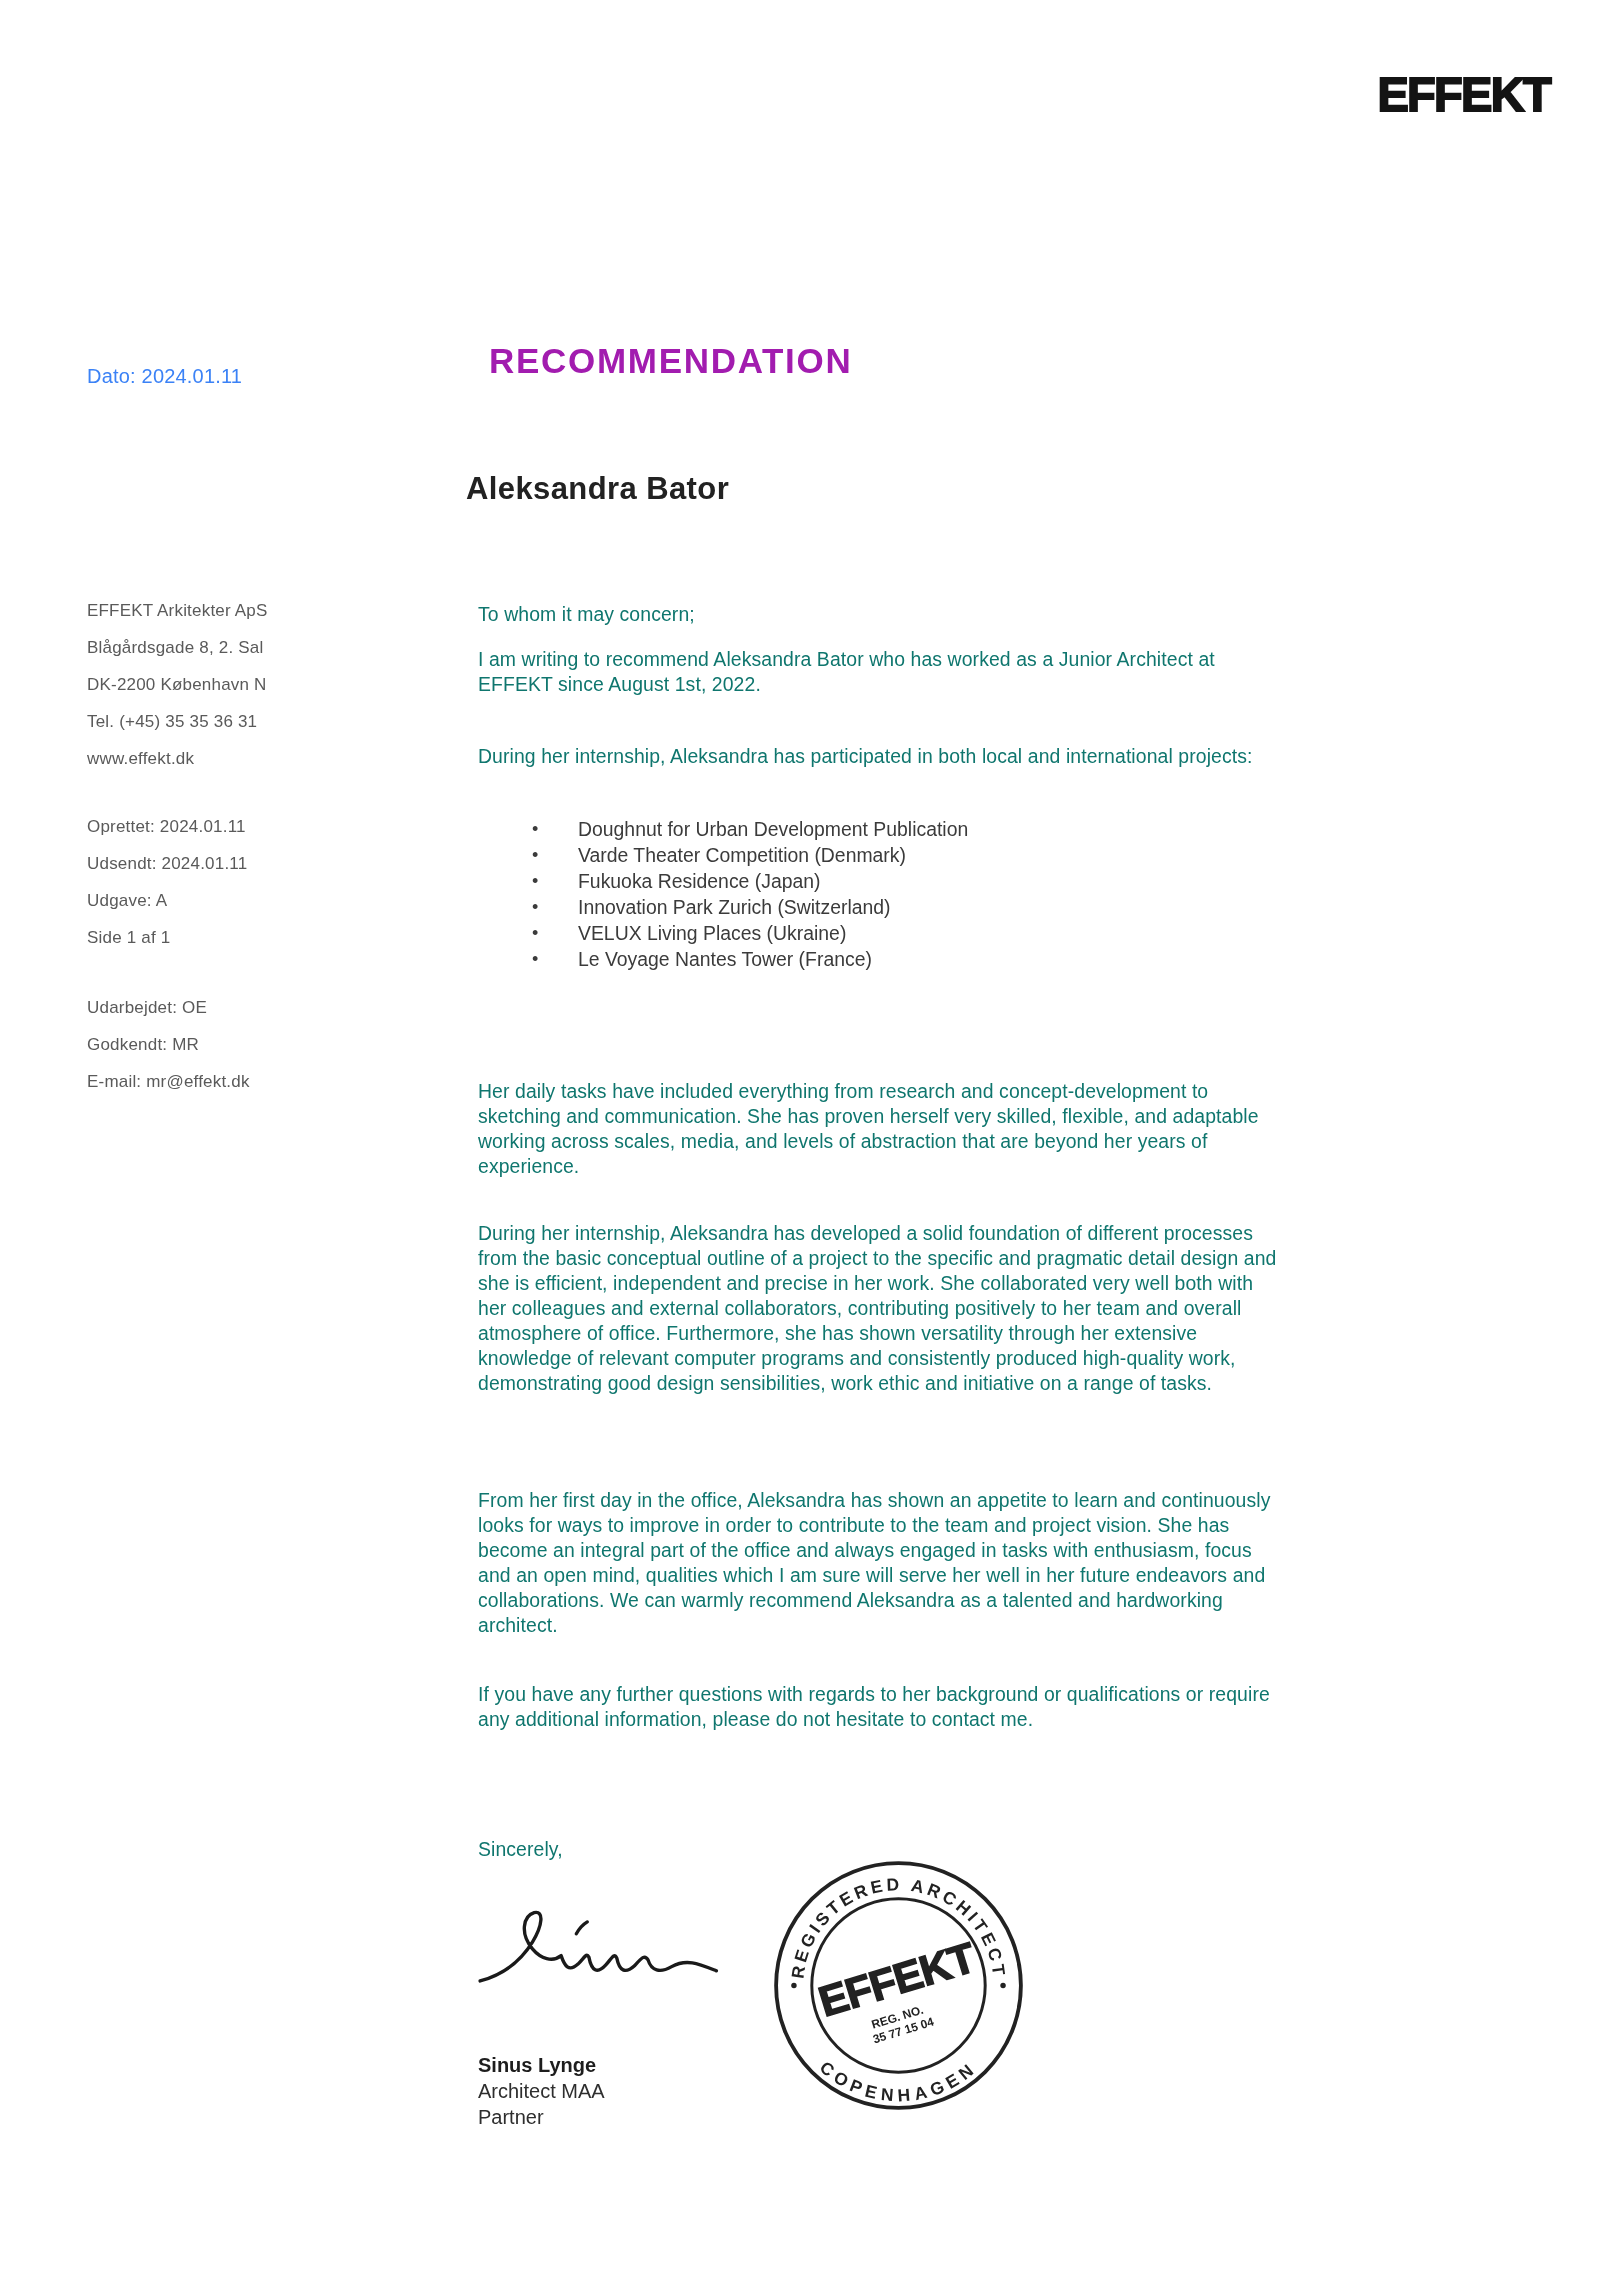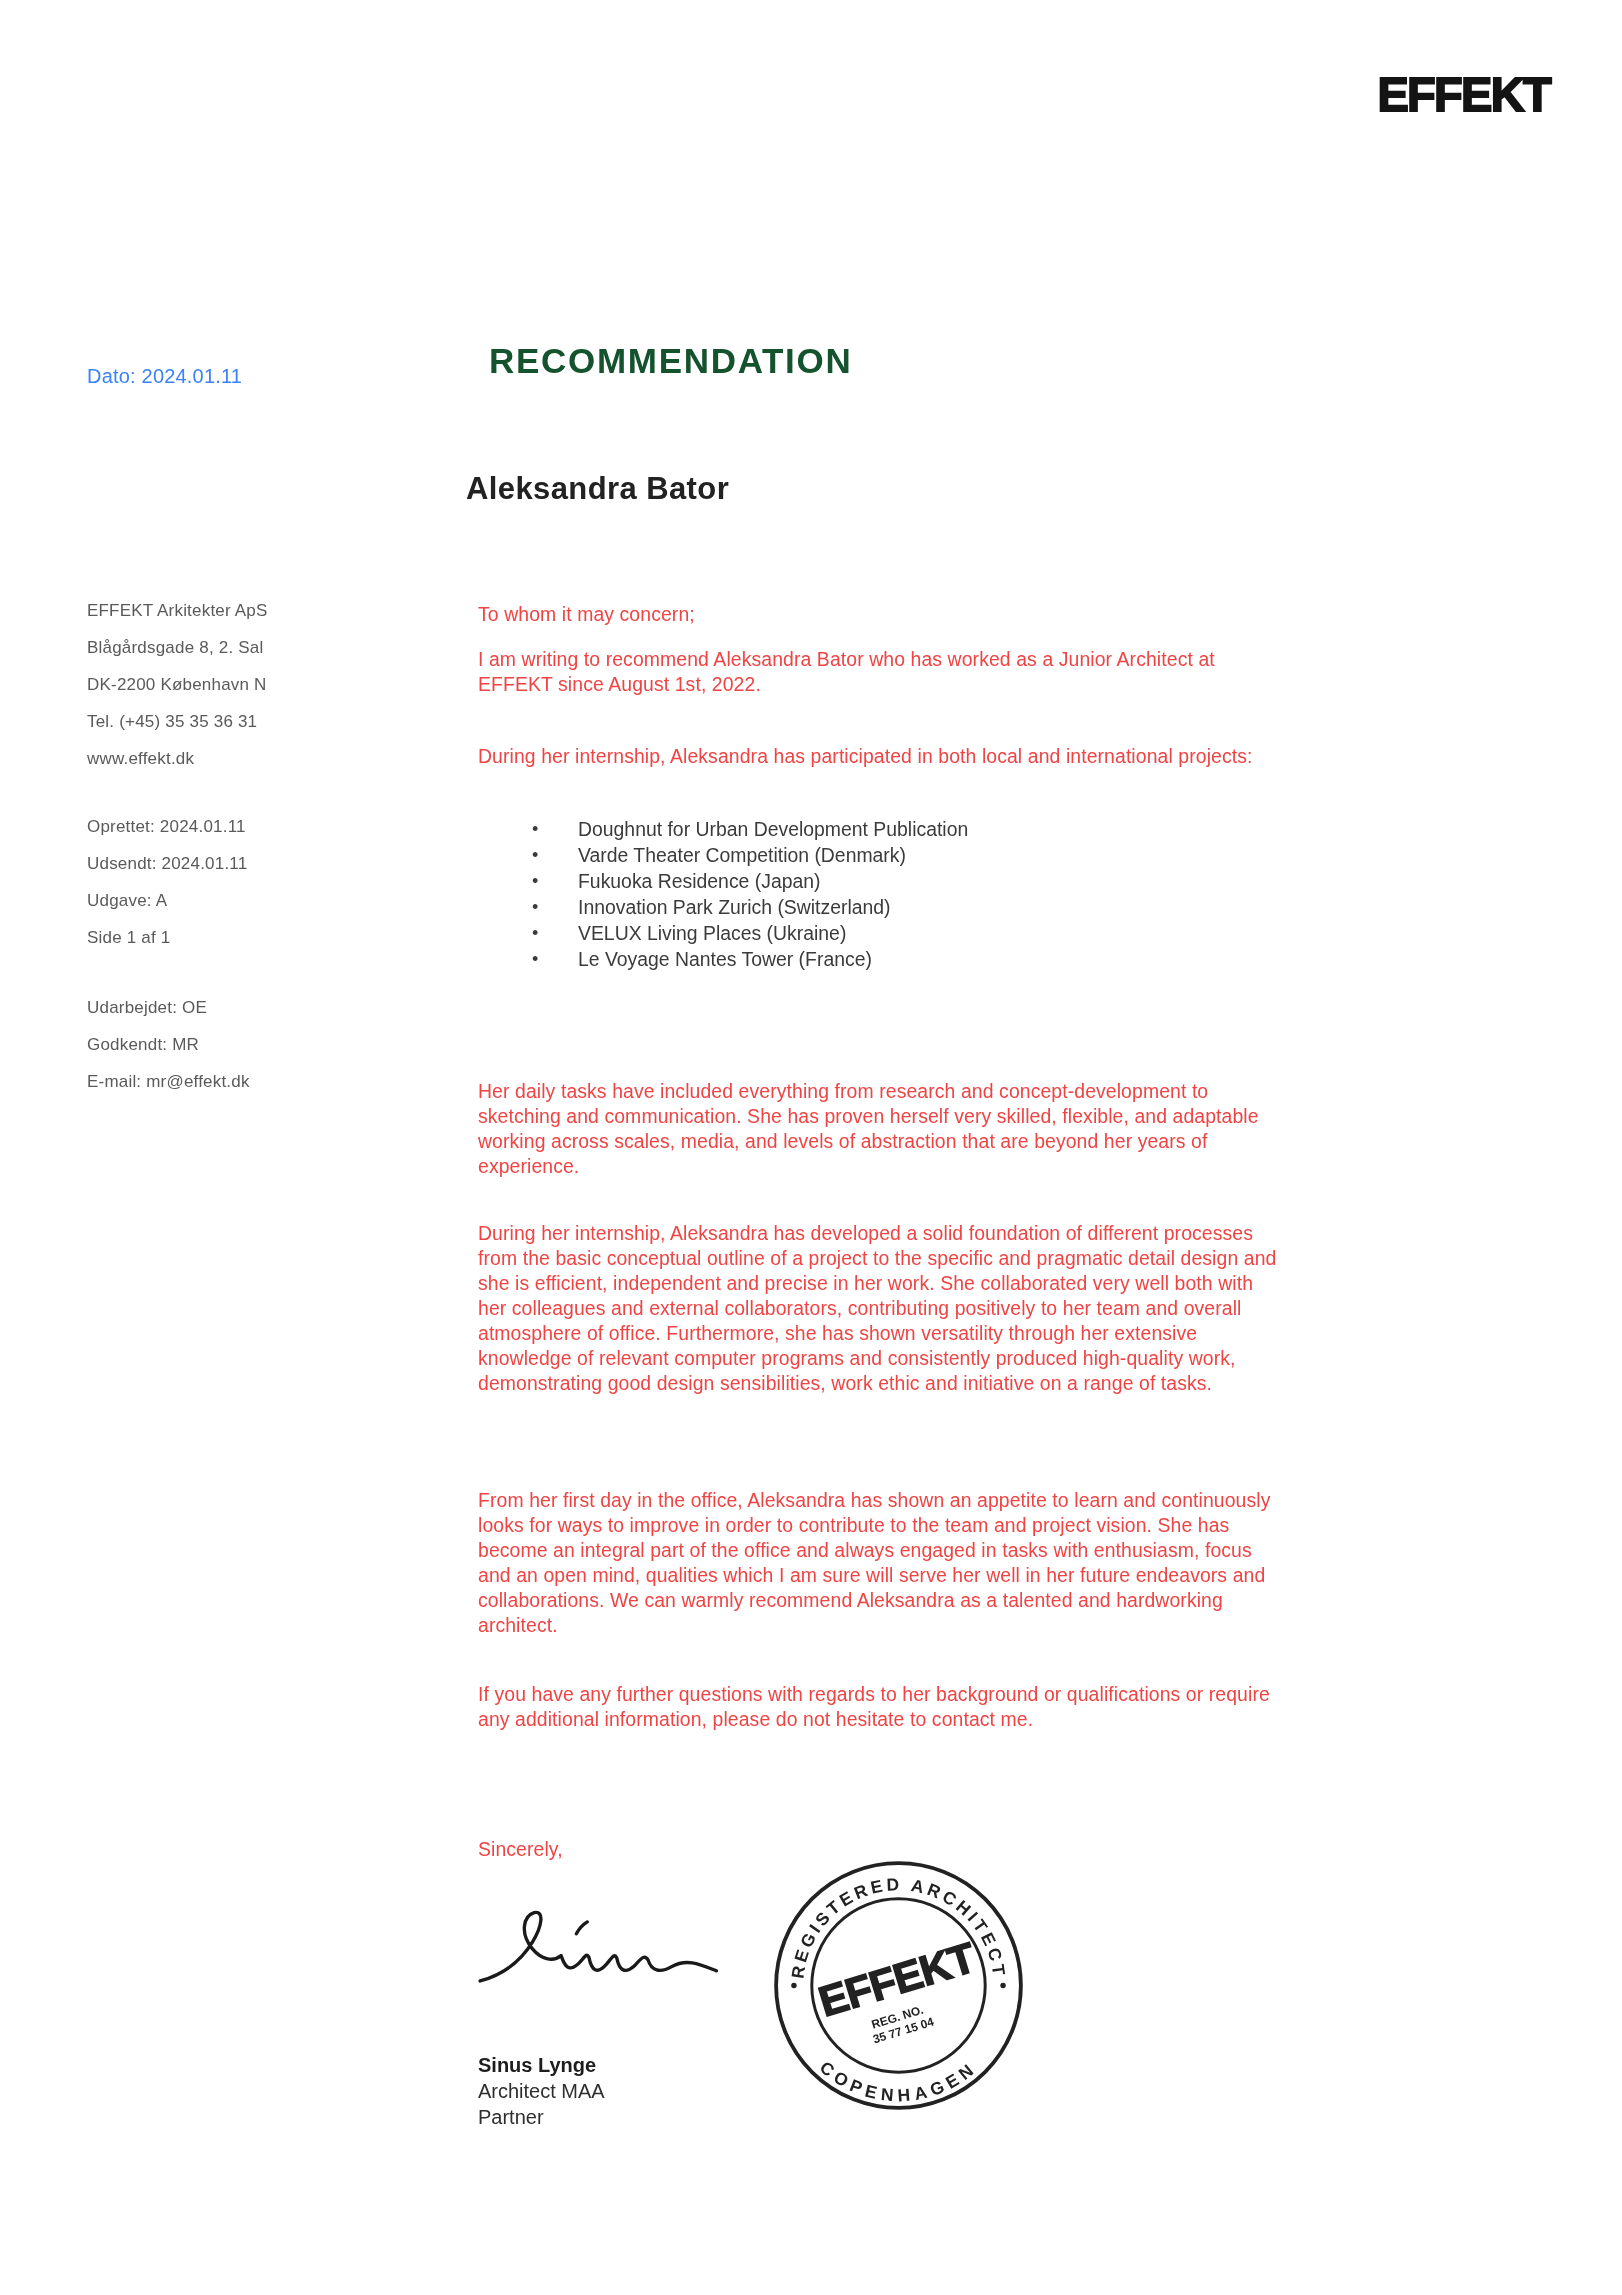--- a/index.html
+++ b/index.html
@@ -22,41 +22,41 @@
     transform:scaleY(1.04);
   }
 
   
   .dato {
     position:absolute; left:87px; top:365px;
     font-size:20px; color:#3b82f6; letter-spacing:0.2px;
   }
   .title {
     position:absolute; left:489px; top:341px;
-    font-size:35px; font-weight:700; letter-spacing:1.7px; color:#14532d;
+    font-size:35px; font-weight:700; letter-spacing:1.7px; color:#a21caf;
   }
   .name {
     position:absolute; left:466px; top:471px;
     font-size:31px; font-weight:700; letter-spacing:0.4px; color:#222222;
   }
 
   
   .sidebar { position:absolute; left:87px; }
   .sidebar-a { top:592px; }
   .sidebar-b { top:808px; }
   .sidebar-c { top:989px; }
   .sidebar p {
     font-size:17px; line-height:37px; color:#5a5a5a;
     letter-spacing:0.2px; white-space:nowrap;
   }
 
   
   .body-text {
     position:absolute; left:478px; width:803px;
-    font-size:19.4px; line-height:25px; color:#ef4444;
+    font-size:19.4px; line-height:25px; color:#0f766e;
     letter-spacing:0.1px;
   }
   .salutation { top:602px; }
   .p1 { top:647px; }
   .p2 { top:744px; }
   .projects {
     position:absolute; left:478px; top:816px; width:803px;
     list-style:none; font-size:19.4px; line-height:26px; color:#3b3b3b;
   }
   .projects li { position:relative; padding-left:100px; white-space:nowrap; }

